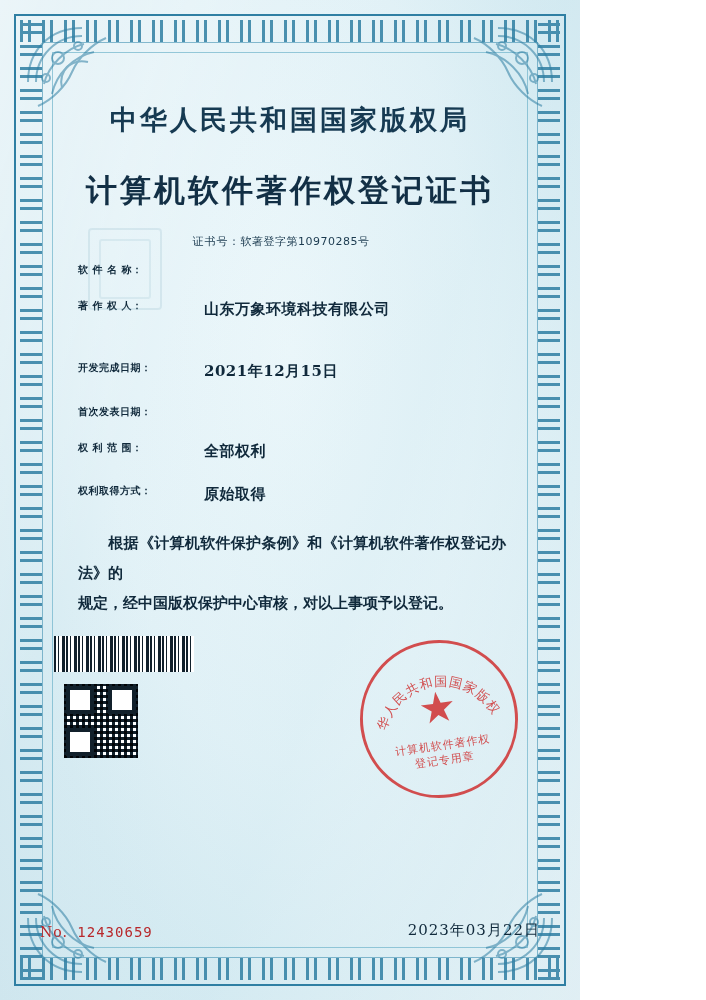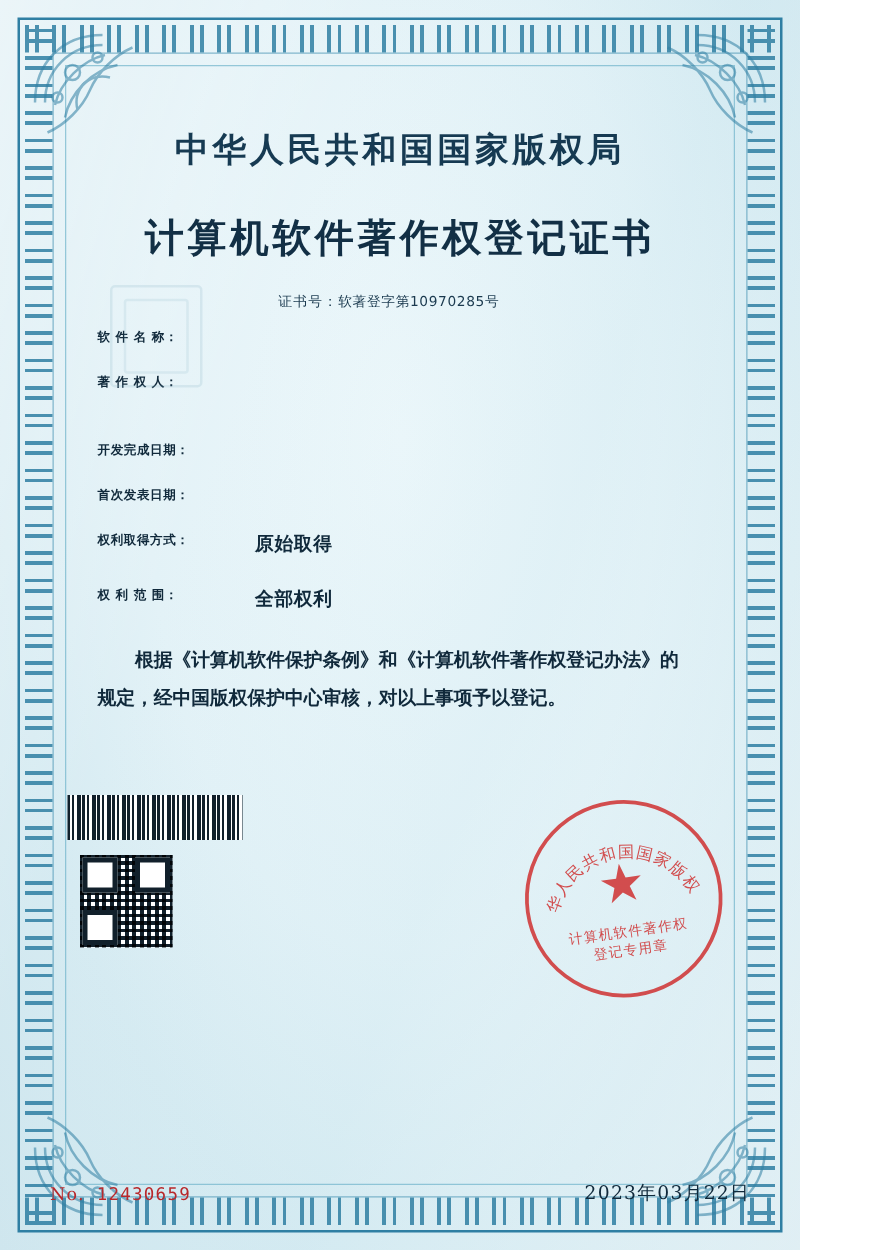--- a/index.html
+++ b/index.html
@@ -10,21 +10,21 @@
   body {
     width: 706px;
     height: 1000px;
     font-family: "Liberation Serif", serif;
     overflow: hidden;
   }
 
   
   #certificate {
     position: relative;
-    width: 640px;
+    width: 580px;
     height: 1000px;
     box-sizing: border-box;
     background:
       radial-gradient(ellipse at 50% 35%, #eef8fb 0%, #e3f2f7 45%, #d6ebf2 70%, #cfe6ee 100%);
   }
 
   
   .paper-tint {
     position: absolute;
     inset: 0;
@@ -283,21 +283,21 @@
     line-height: 1.35;
     color: #cf2a2a;
     letter-spacing: 1px;
   }
 
   
   .footer {
     position: absolute;
     left: 40px;
     right: 40px;
-    bottom: 36px;
+    bottom: 60px;
     display: flex;
     justify-content: space-between;
     align-items: flex-end;
     font-family: "DejaVu Serif", "Liberation Serif", serif;
   }
   .serial {
     color: #b8282b;
     font-size: 14px;
     letter-spacing: 1px;
     font-family: "DejaVu Sans Mono", "Liberation Mono", monospace;
@@ -395,40 +395,42 @@
     <div class="watermark"></div>
 
     <div class="fields">
 
       <div class="field-row">
         <div class="field-label">软 件 名 称：</div>
       </div>
 
       <div class="field-row">
         <div class="field-label">著 作 权 人：</div>
+        <div class="field-value">山东万象环境科技有限公司</div>
       </div>
 
       <div class="spacer-lg"></div>
 
       <div class="field-row">
         <div class="field-label">开发完成日期：</div>
+        <div class="field-value">2021年12月15日</div>
       </div>
 
       <div class="field-row">
         <div class="field-label">首次发表日期：</div>
+      </div>
+
+      <div class="field-row">
+        <div class="field-label">权 利 范 围：</div>
+        <div class="field-value">全部权利</div>
       </div>
 
       <div class="field-row">
         <div class="field-label">权利取得方式：</div>
         <div class="field-value">原始取得</div>
-      </div>
-
-      <div class="field-row">
-        <div class="field-label">权 利 范 围：</div>
-        <div class="field-value">全部权利</div>
       </div>
 
 
     </div>
 
     <div class="paragraph">
       <span class="indent"></span><span>根据《计算机软件保护条例》和《计算机软件著作权登记办法》的</span><br>
       <span>规定，经中国版权保护中心审核，对以上事项予以登记。</span>
     </div>
 

